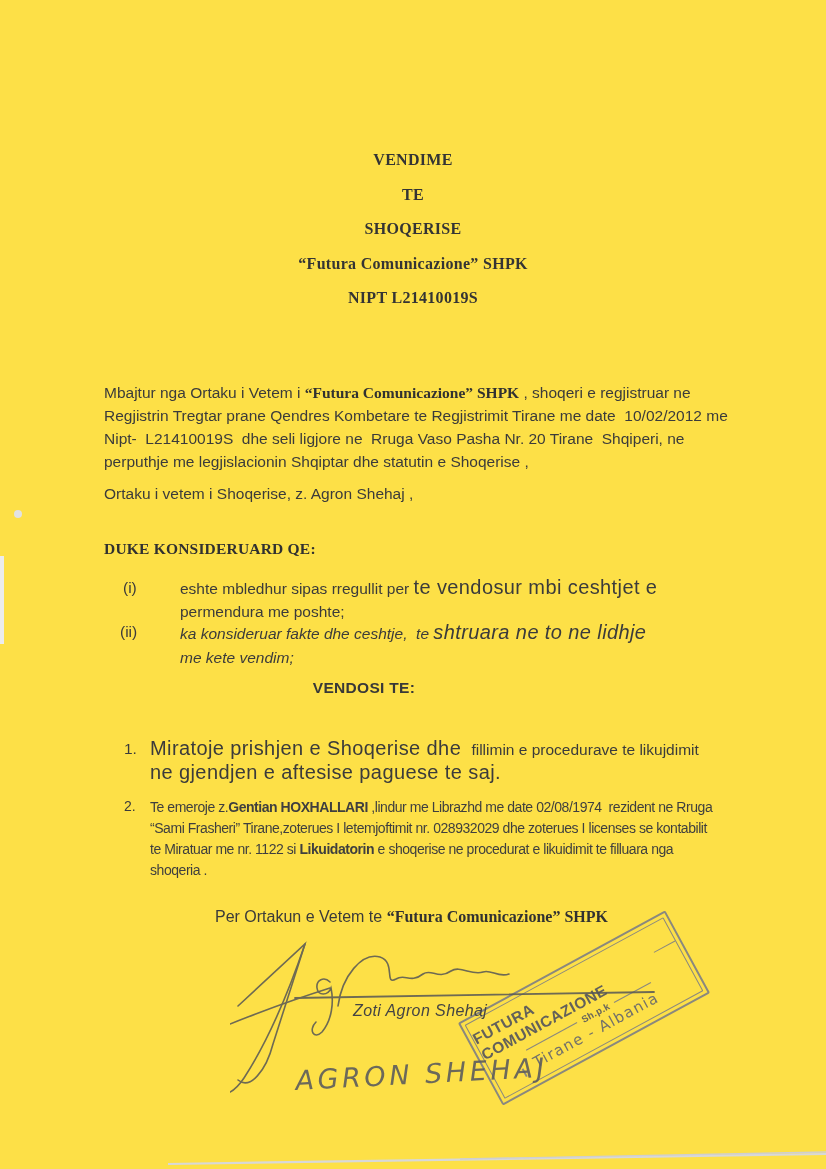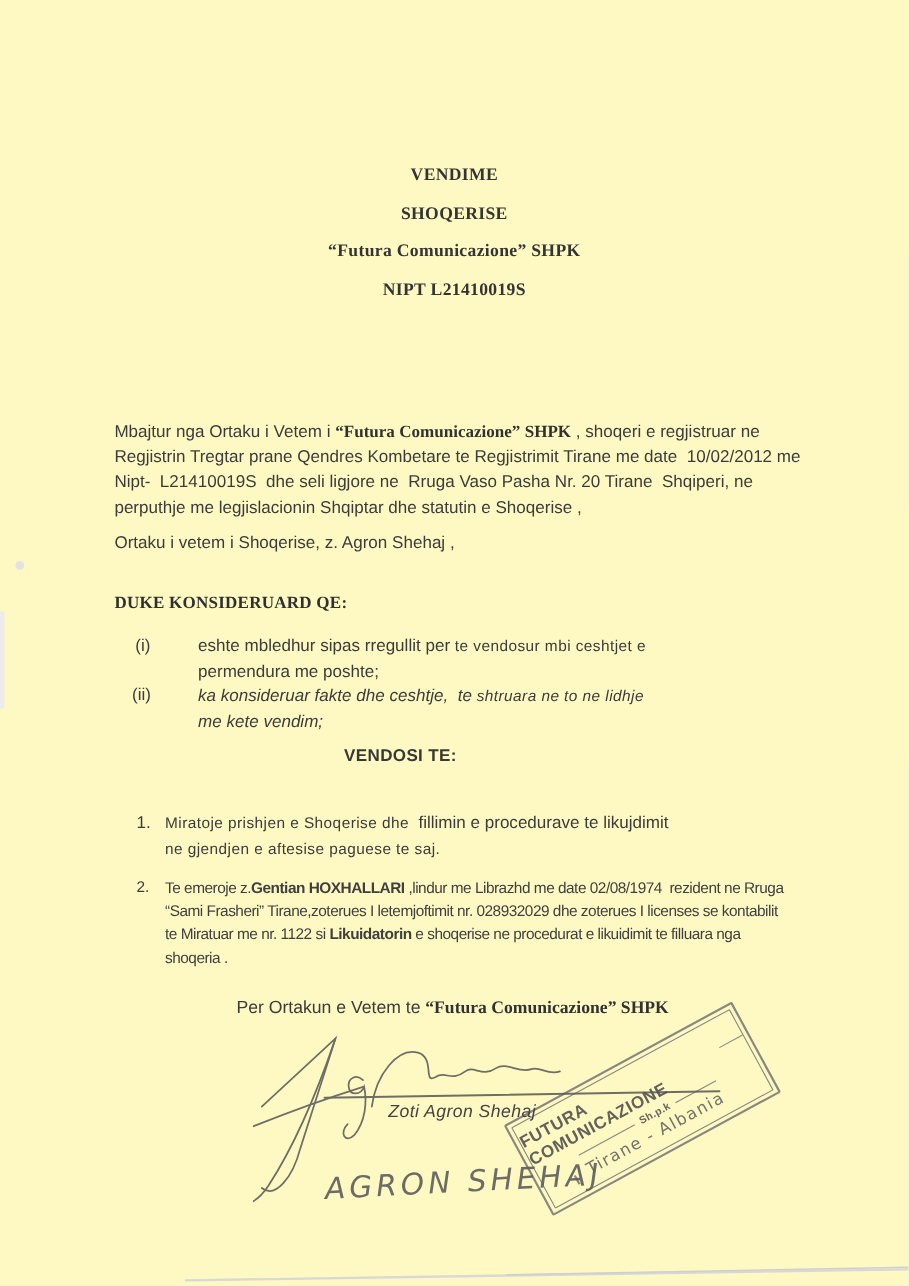--- a/index.html
+++ b/index.html
@@ -1,36 +1,36 @@
 <!DOCTYPE html>
 <html><head>
 <meta charset="utf-8">
 <style>
   html,body{margin:0;padding:0;background:#e9e9e9;}
   .page{
     position:relative;
     width:826px;height:1169px;
-    background:#fef9c3;
+    background:#fde047;
     overflow:hidden;
     font-family:"Liberation Sans","DejaVu Sans",sans-serif;
     color:#3b3b3b;
   }
   .t{white-space:pre-wrap;}
   
   .doc-header{
     position:absolute;top:143px;left:0;width:826px;
     text-align:center;
     font-family:"Liberation Serif","DejaVu Serif",serif;
     font-weight:bold;font-size:16px;line-height:34.6px;
     color:#343434;letter-spacing:.3px;
   }
   
   .para{position:absolute;left:104px;width:624px;font-size:15.5px;line-height:23px;}
   .serif-bold{font-family:"Liberation Serif","DejaVu Serif",serif;font-weight:bold;color:#313131;}
-  .big{font-size:14px;letter-spacing:.4px;}
+  .big{font-size:20px;letter-spacing:.4px;}
   .cons-heading{position:absolute;left:104px;top:540px;font-family:"Liberation Serif","DejaVu Serif",serif;font-weight:bold;font-size:15.5px;color:#303030;letter-spacing:.2px;}
   .cons-label{position:absolute;font-size:15.5px;}
   .cons-text{position:absolute;left:180px;width:600px;font-size:15.5px;line-height:22.5px;}
   .dec-heading{position:absolute;left:104px;top:679px;width:520px;text-align:center;font-weight:bold;font-size:15.5px;letter-spacing:.3px;color:#383838;}
   .num-label{position:absolute;left:124px;font-size:15.5px;}
   .dec-text{position:absolute;left:150px;width:600px;font-size:15.5px;line-height:23px;}
   .condensed{
     width:566px;font-size:14px;line-height:21px;letter-spacing:-.45px;color:#3f3f3f;
   }
   .condensed b{letter-spacing:-.45px;}
@@ -64,20 +64,21 @@
   
   .artifact-svg{position:absolute;left:0;top:0;width:826px;height:1169px;pointer-events:none;z-index:4;}
 </style>
 </head>
 <body>
 
 <div class="page">
 
   <div class="doc-header">
     <div class="t">VENDIME</div>
+    <div class="t">TE</div>
     <div class="t">SHOQERISE</div>
     <div class="t">“Futura Comunicazione” SHPK</div>
     <div class="t">NIPT L21410019S</div>
   </div>
 
   <div class="para" style="top:381px;">
     <span class="t">Mbajtur nga Ortaku i Vetem i </span><span class="t serif-bold">“Futura Comunicazione” SHPK</span><span class="t"> , shoqeri e regjistruar ne Regjistrin Tregtar prane Qendres Kombetare te Regjistrimit Tirane me date  10/02/2012 me Nipt-  L21410019S  dhe seli ligjore ne  Rruga Vaso Pasha Nr. 20 Tirane  Shqiperi, ne perputhje me legjislacionin Shqiptar dhe statutin e Shoqerise ,</span>
   </div>
   <div class="para t" style="top:482px;">Ortaku i vetem i Shoqerise, z. Agron Shehaj ,</div>
 

